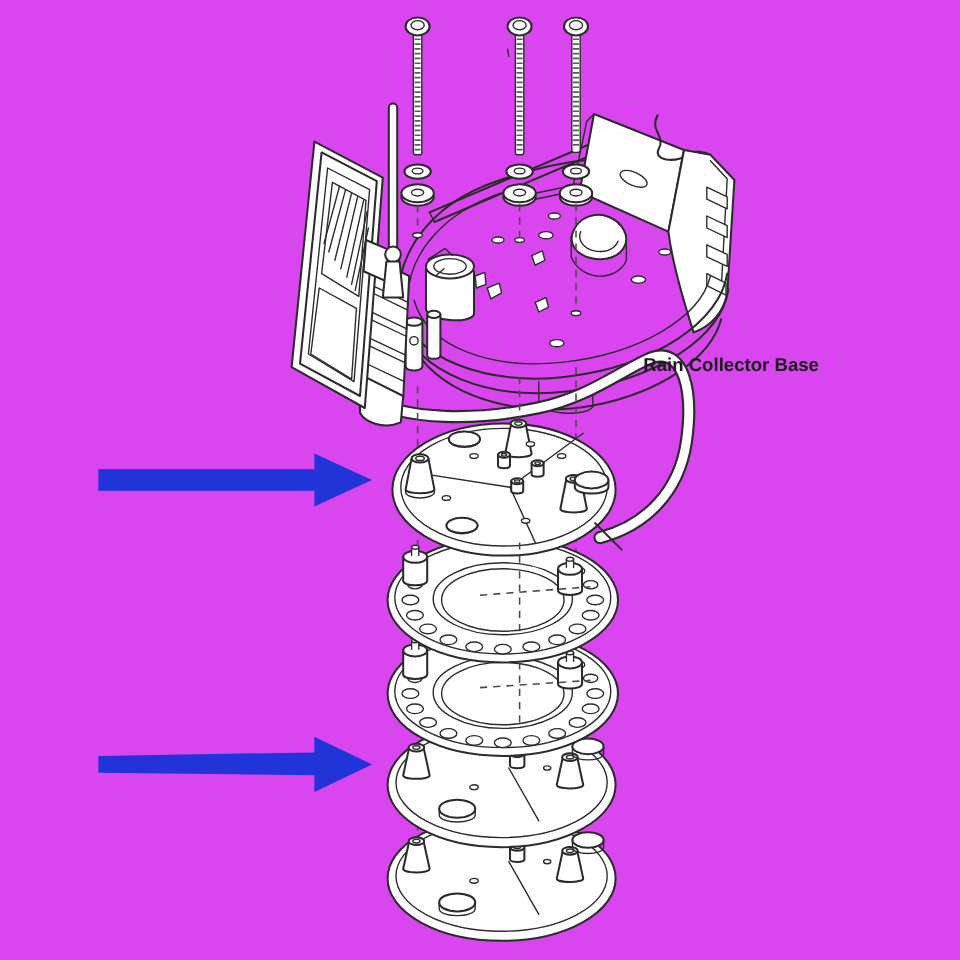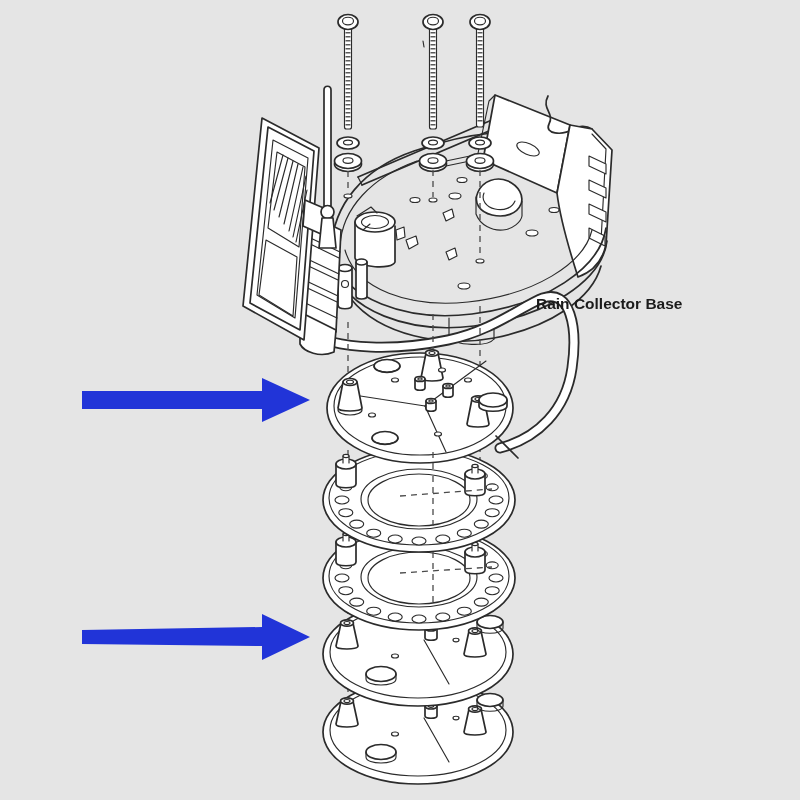--- a/index.html
+++ b/index.html
@@ -1,16 +1,16 @@
 <!DOCTYPE html>
 <html><head>
 <meta charset="utf-8">
 <style>
   html,body{margin:0;padding:0;background:#ffffff;}
-  .stage{position:relative;width:800px;height:800px;background:#e5e5e5;overflow:hidden;
+  .stage{position:relative;width:800px;height:800px;background:#d946ef;overflow:hidden;
          font-family:"Liberation Sans", sans-serif;text-align:right;}
   svg{display:block;}
   
   .ln  {fill:none;stroke:#2b2b2b;stroke-width:1.7;stroke-linecap:round;stroke-linejoin:round;}
   .lnt {fill:none;stroke:#2b2b2b;stroke-width:1.15;stroke-linecap:round;stroke-linejoin:round;}
   .wh  {fill:#ffffff;stroke:#2b2b2b;stroke-width:1.7;stroke-linecap:round;stroke-linejoin:round;}
   .wht {fill:#ffffff;stroke:#2b2b2b;stroke-width:1.15;stroke-linecap:round;stroke-linejoin:round;}
   .dash{fill:none;stroke:#4a4a4a;stroke-width:1.3;stroke-dasharray:6 5;}
   .thread{fill:none;stroke:#5a5a5a;stroke-width:5;stroke-dasharray:1.4 2.6;}
   .cableOut{fill:none;stroke:#2b2b2b;stroke-width:11;stroke-linecap:round;}

